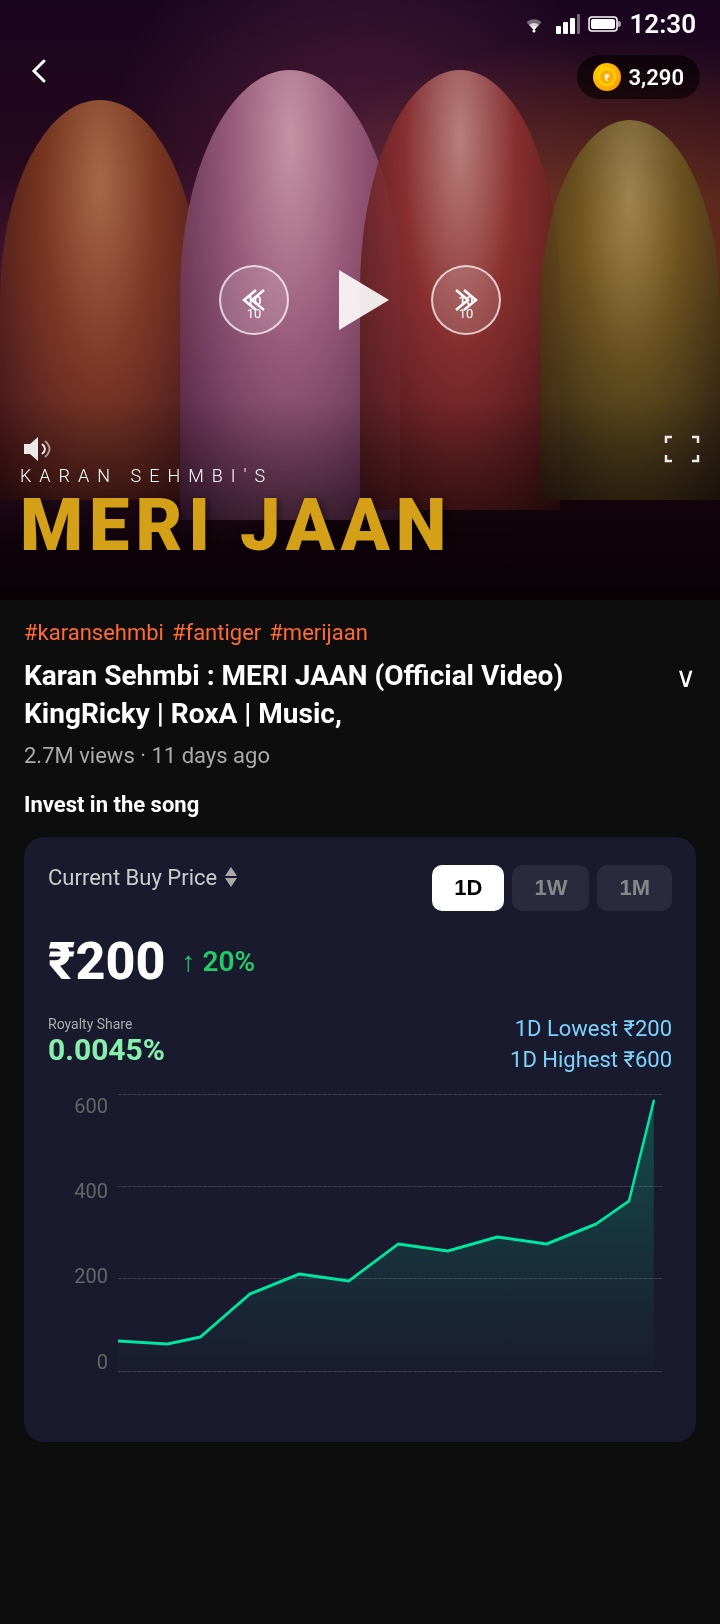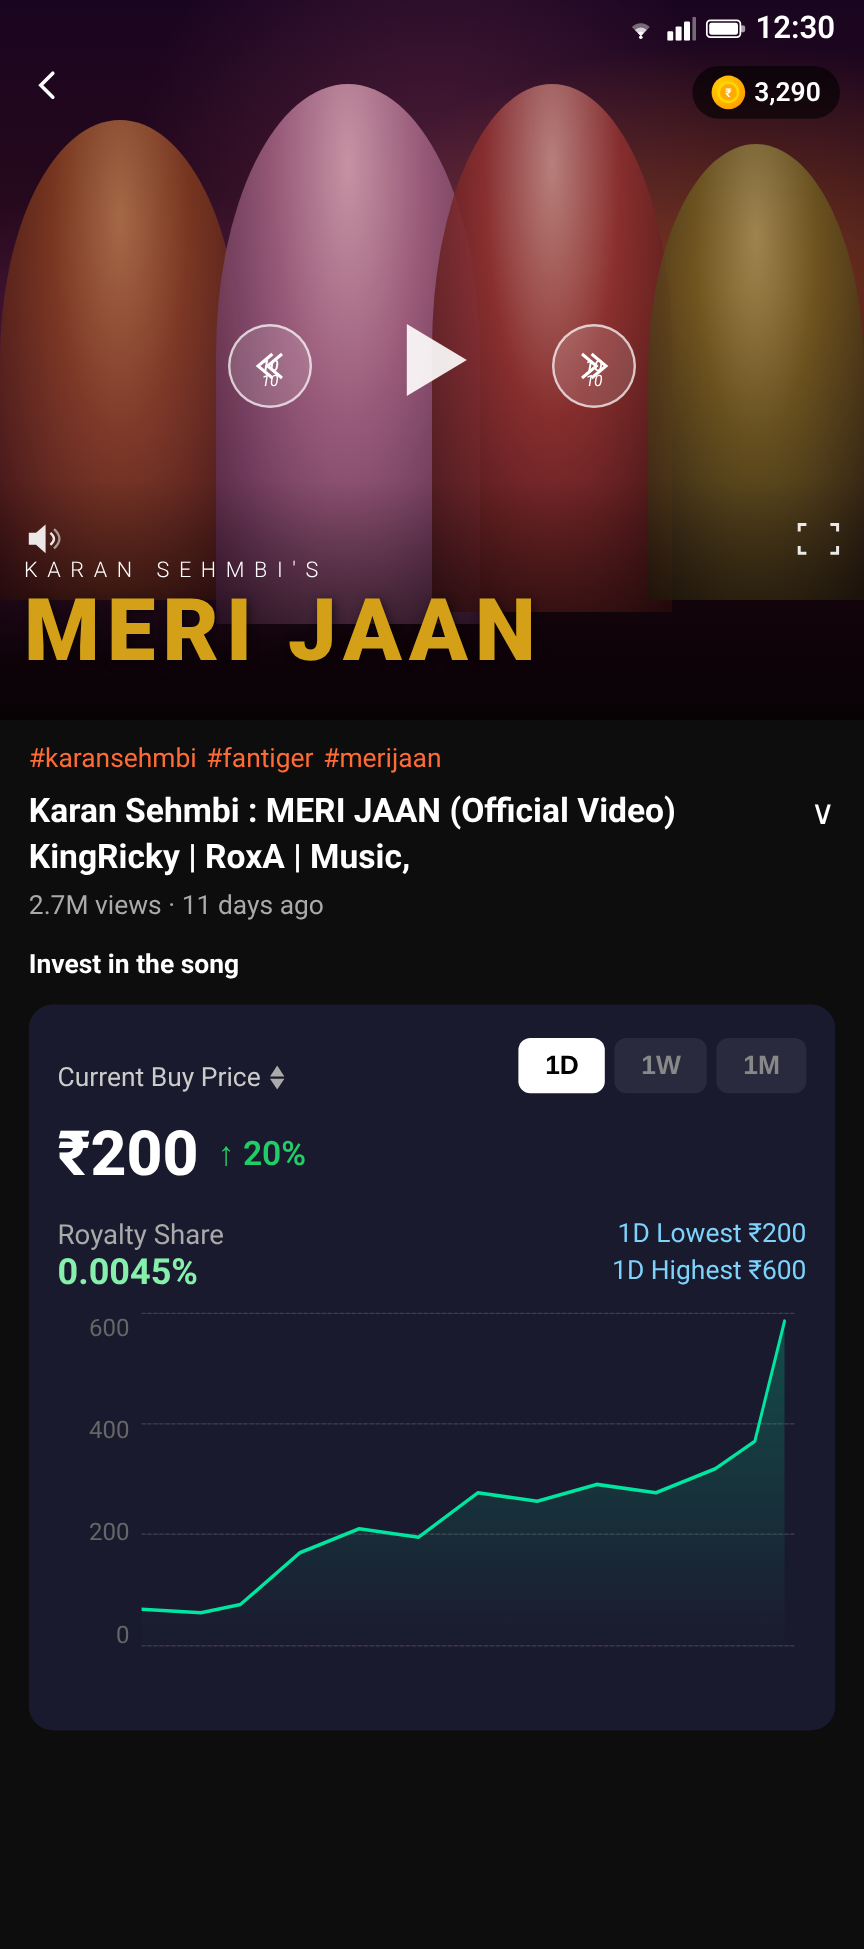--- a/index.html
+++ b/index.html
@@ -147,24 +147,23 @@
       color: #fff;
     }
 
     
     .player-controls {
       position: absolute;
       top: 50%;
       left: 50%;
       transform: translate(-50%, -50%);
       display: flex;
-      align-items: flex-end;
-      gap: 60px;
+      align-items: center;
+      gap: 31px;
       z-index: 10;
-      font-style: italic;
     }
     .rewind-btn, .forward-btn {
       width: 70px;
       height: 70px;
       border-radius: 50%;
       border: 2px solid rgba(255,255,255,0.7);
       background: rgba(255,255,255,0.15);
       display: flex;
       align-items: center;
       justify-content: center;
@@ -384,21 +383,21 @@
 
     .invest-card {
       background: #1a1a2e;
       border-radius: 20px;
       padding: 28px 24px;
       margin-bottom: 20px;
     }
 
     .invest-card-header {
       display: flex;
-      align-items: flex-end;
+      align-items: flex-start;
       justify-content: space-between;
       margin-bottom: 20px;
       gap: 48px;
     }
     .current-price-label {
       display: flex;
       align-items: center;
       gap: 8px;
       font-size: 22px;
       color: #cccccc;
@@ -465,21 +464,21 @@
       gap: 4px;
     }
 
     .royalty-row {
       display: flex;
       justify-content: space-between;
       align-items: flex-start;
       margin-bottom: 16px;
     }
     .royalty-label {
-      font-size: 23px;
+      font-size: 14px;
       color: #aaaaaa;
     }
     .royalty-value {
       font-size: 30px;
       font-weight: 700;
       color: #86efac;
     }
     .price-range {
       text-align: right;
     }

